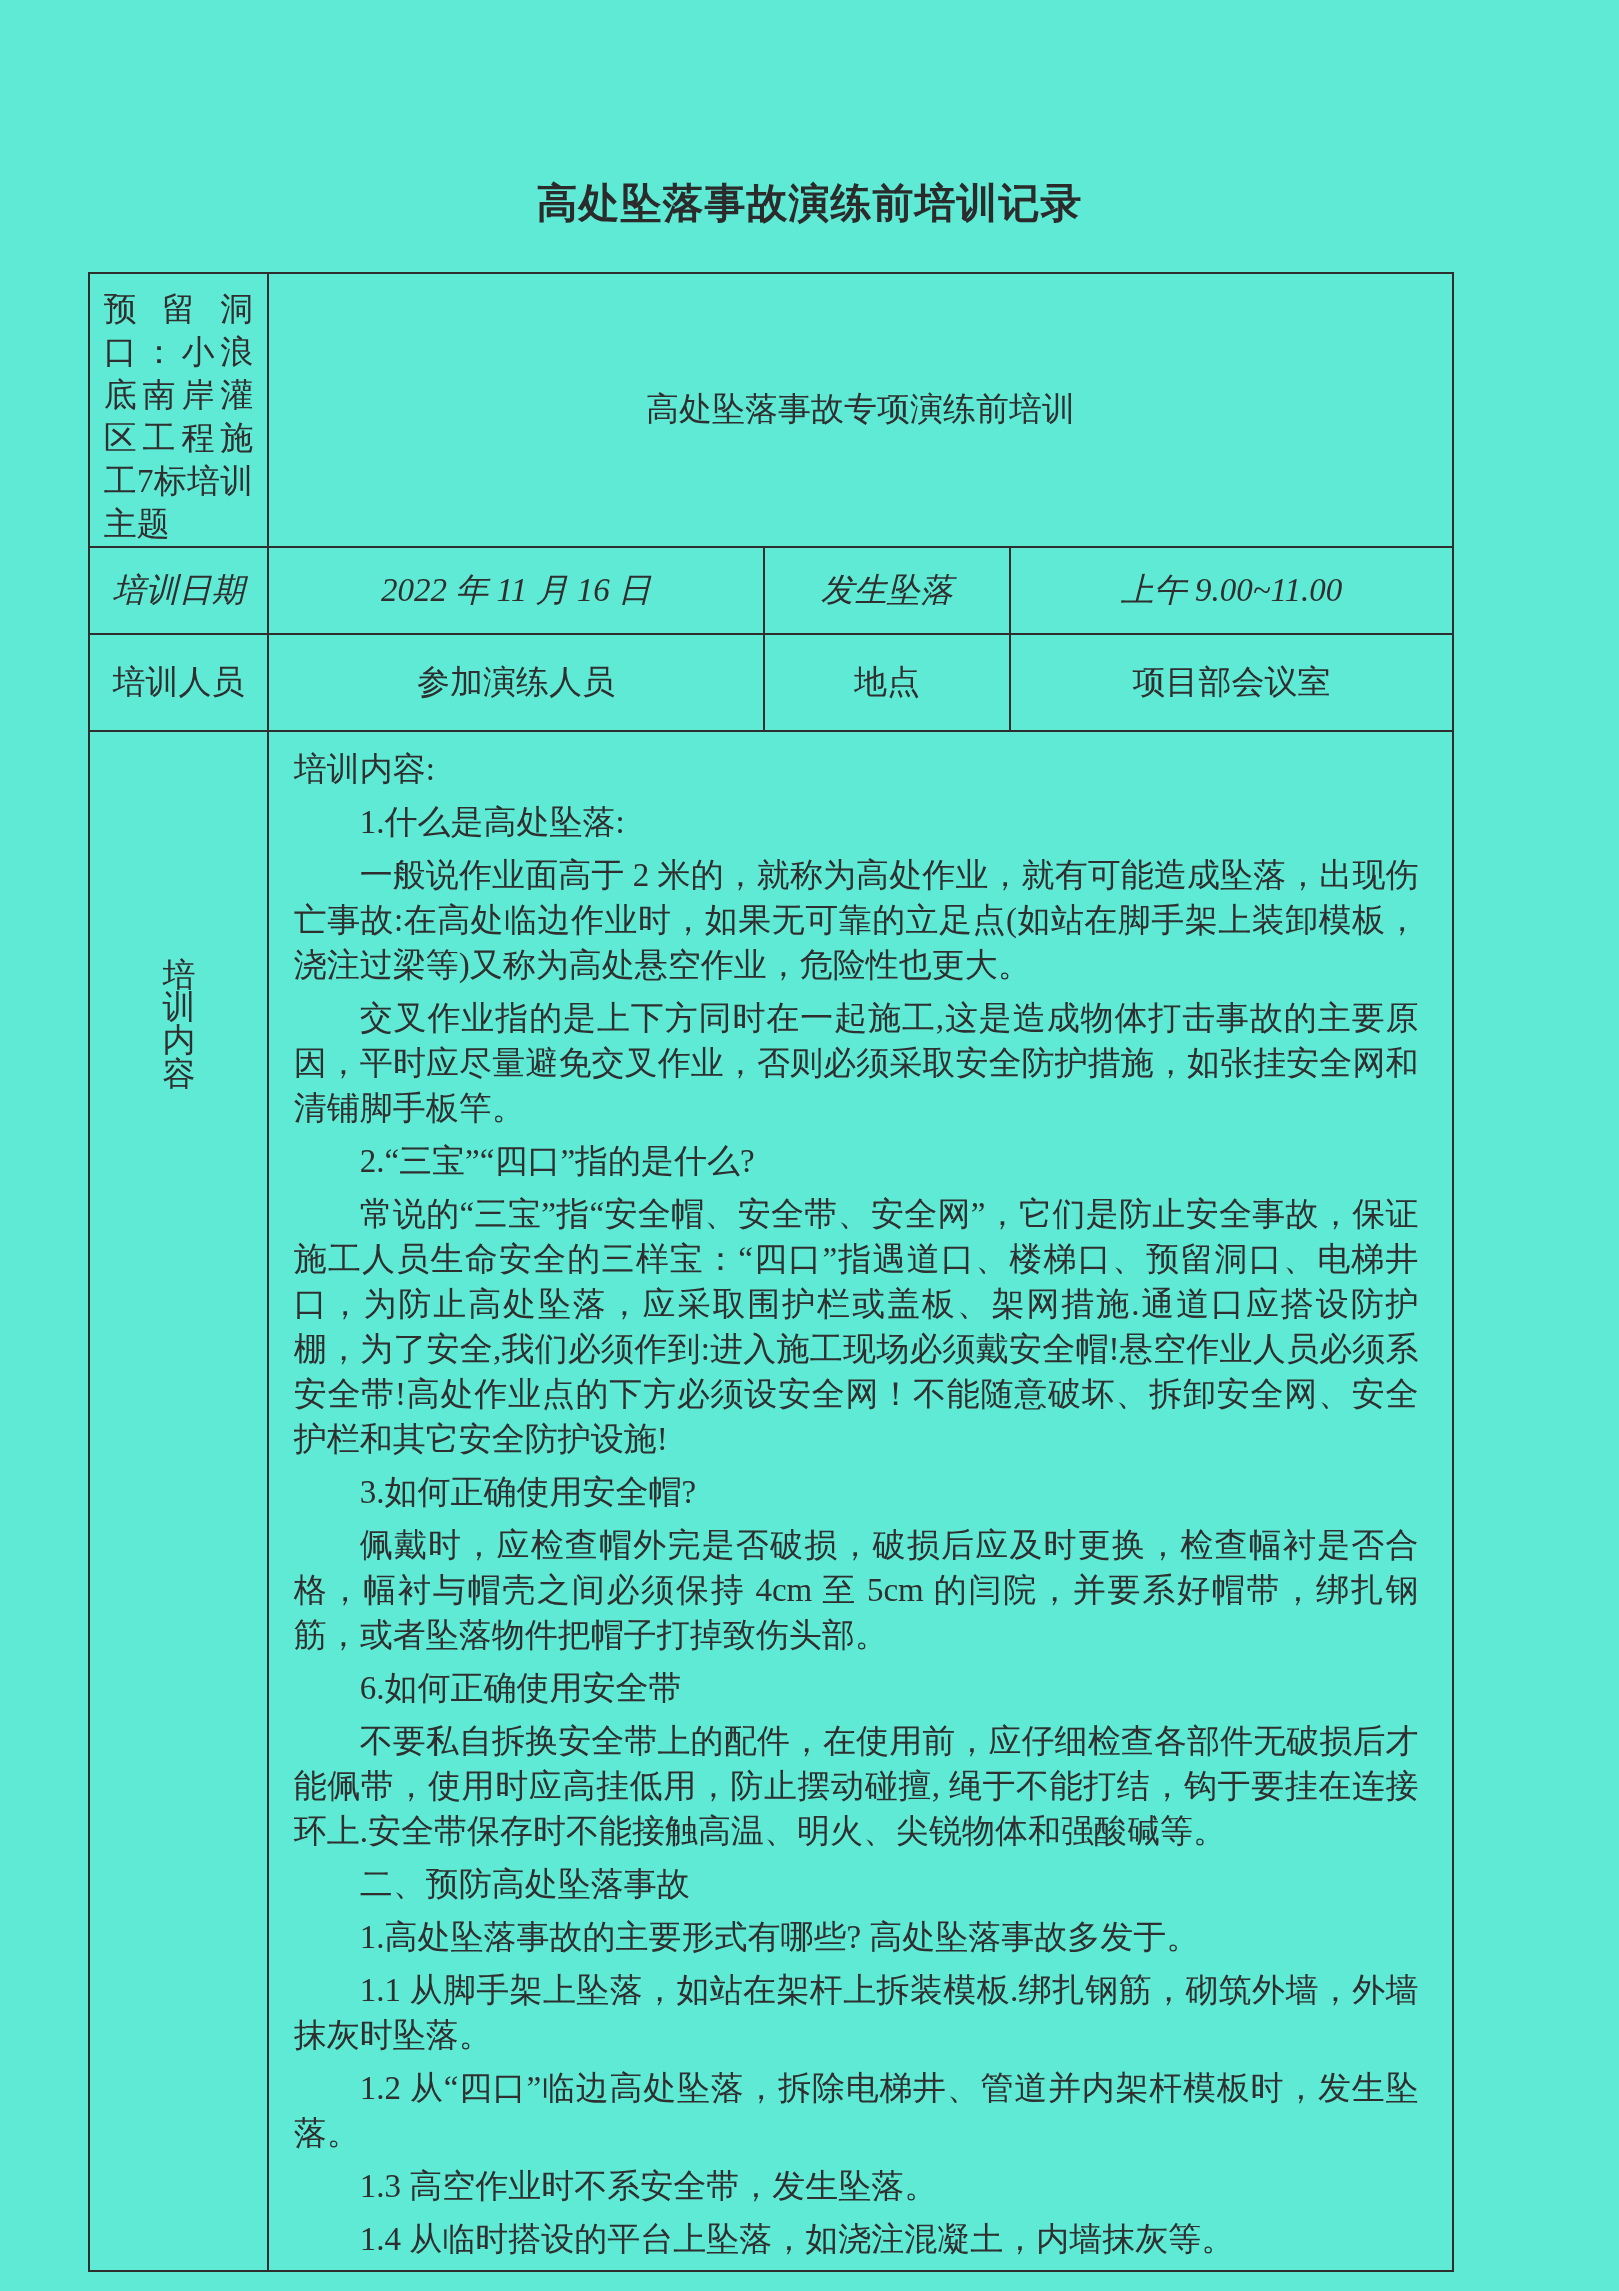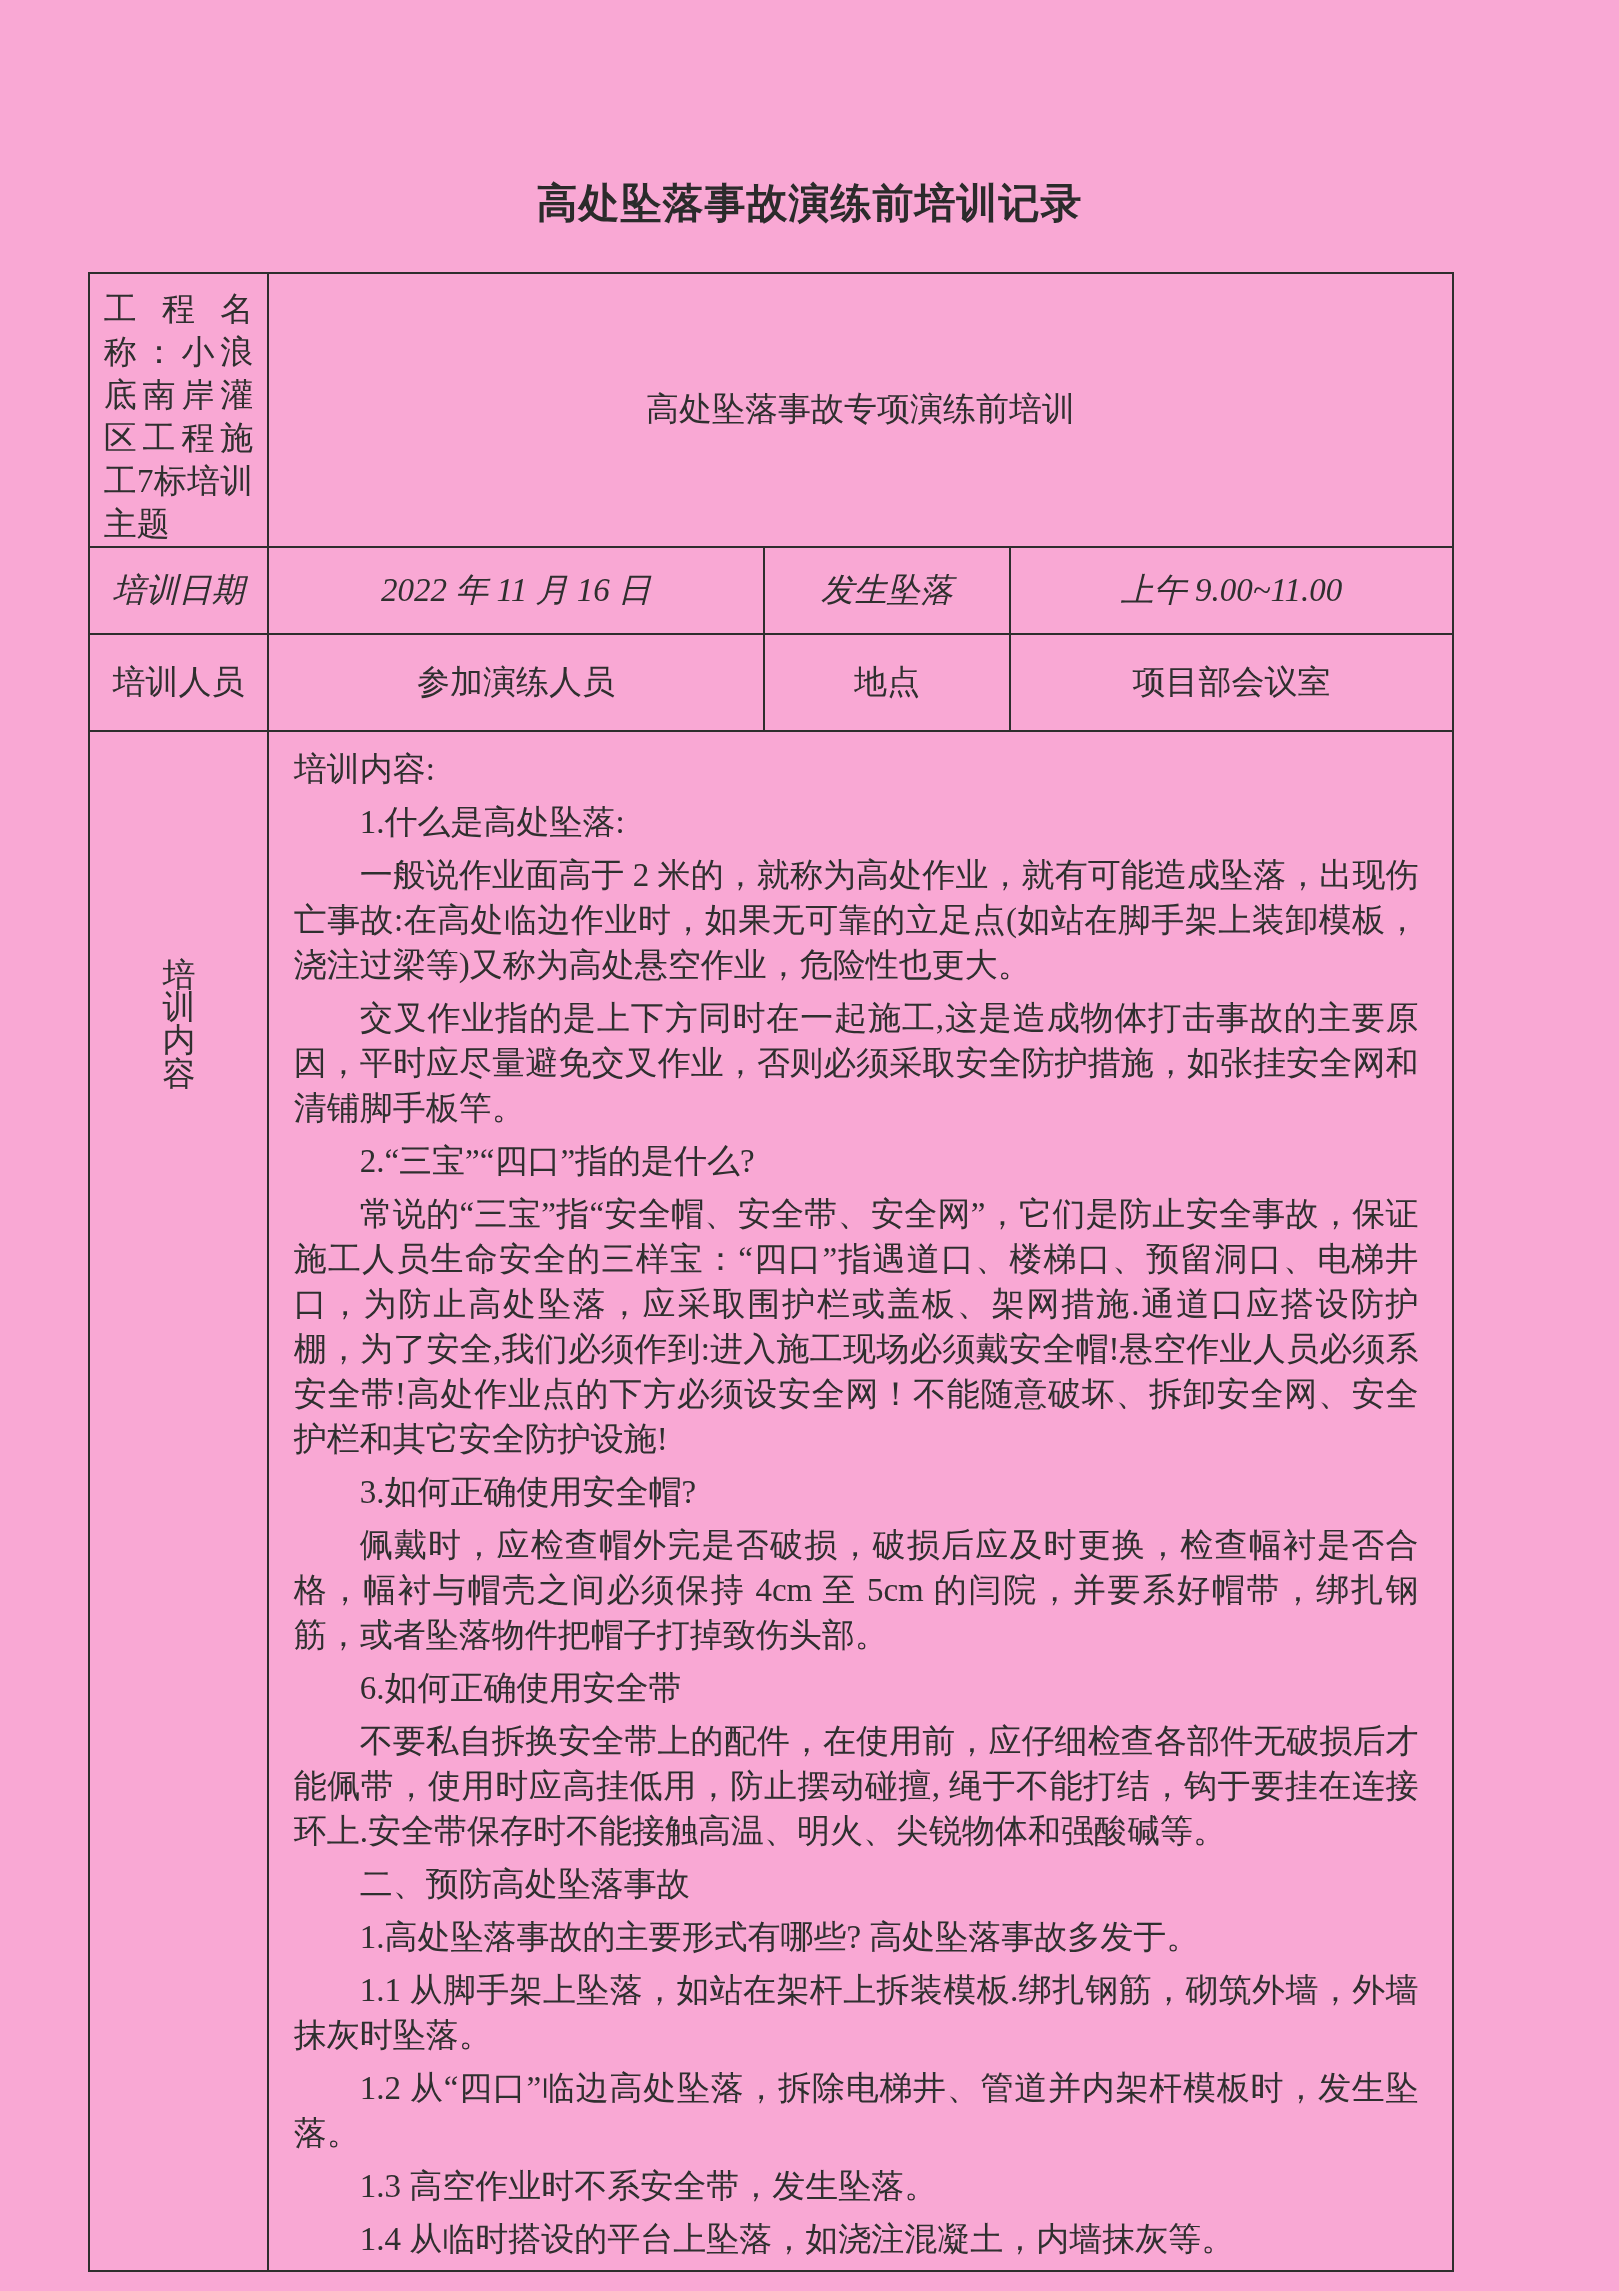--- a/index.html
+++ b/index.html
@@ -4,21 +4,21 @@
 <style>
   html,body{margin:0;padding:0;}
   body{
     width:1619px;height:2292px;
     background:#f6f7f9;
     font-family:"Liberation Serif", serif;
   }
   .page{
     position:relative;
     width:1619px;height:2292px;
-    background:#f9a8d4;
+    background:#5eead4;
     color:#303030;
     overflow:hidden;
   }
   .doc-title{
     position:absolute;
     top:176px;left:0;width:100%;
     margin:0;
     text-align:center;
     font-size:41px;
     font-weight:700;
@@ -98,21 +98,21 @@
   <table class="record-table">
     <colgroup>
       <col style="width:179px">
       <col style="width:496px">
       <col style="width:246px">
       <col style="width:443px">
     </colgroup>
 
     <tbody>
         <tr>
-      <td class="project-cell">工程名称：小浪底南岸灌区工程施工7标培训主题</td>
+      <td class="project-cell">预留洞口：小浪底南岸灌区工程施工7标培训主题</td>
       <td class="topic-cell" colspan="3">高处坠落事故专项演练前培训</td>
     </tr>
 
     <tr class="meta-row">
       <td>培训日期</td>
       <td>2022 年 11 月 16 日</td>
       <td>发生坠落</td>
       <td>上午 9.00~11.00</td>
     </tr>
 

